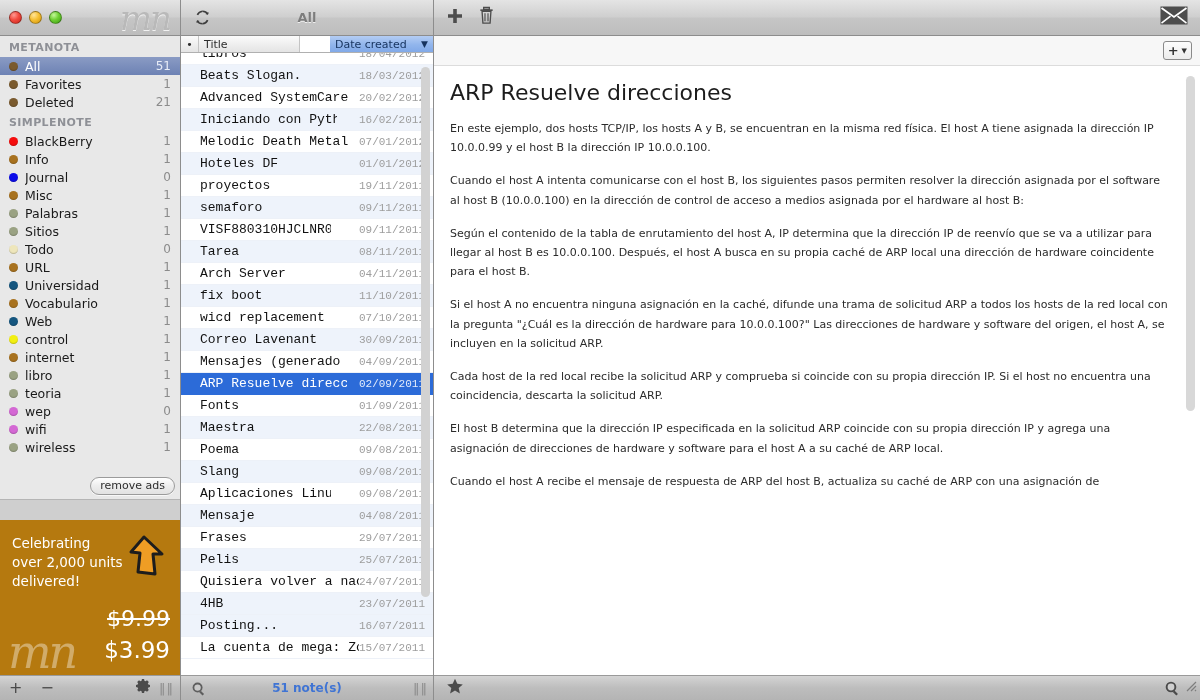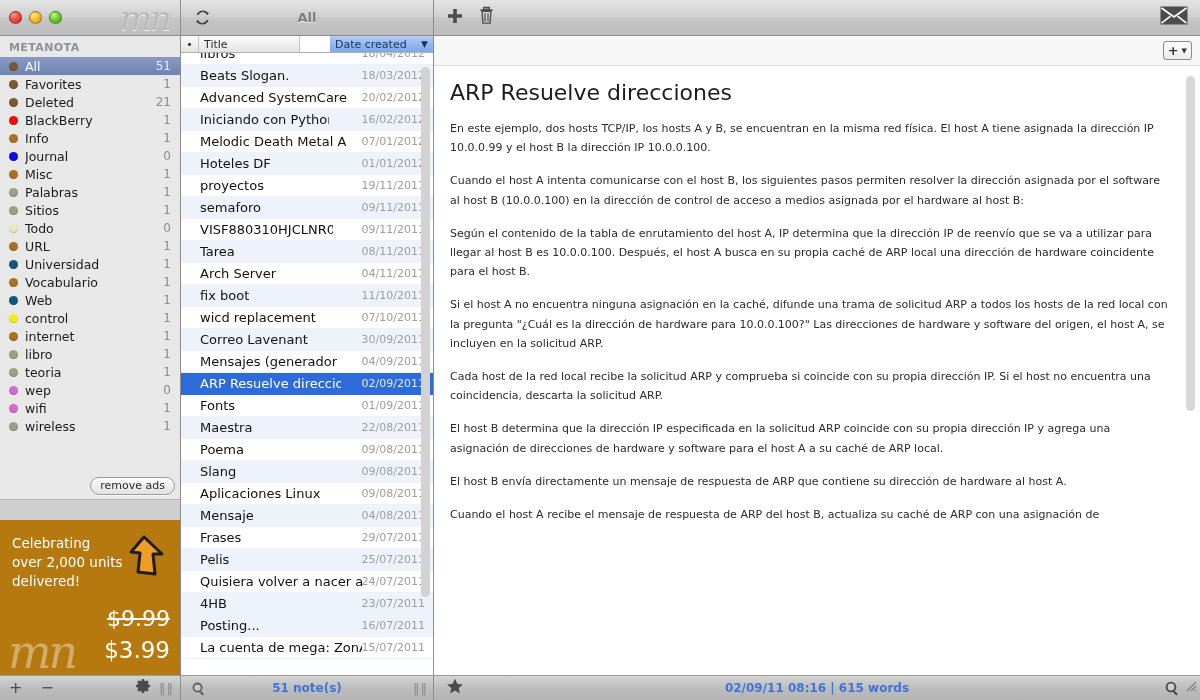--- a/index.html
+++ b/index.html
@@ -89,21 +89,21 @@
                  border-bottom: 1px solid #b0b0b0; }
   .lh-cell { background: linear-gradient(to bottom,#fbfbfb 0%,#eeeeee 55%,#e4e4e4 100%);
              border-right: 1px solid #c4c4c4; display: flex; align-items: center;
              color: #2d2d2d; padding: 0 5px; }
   .lh-cell.bullet { width: 18px; justify-content: center; }
   .lh-cell.title { flex: 1 1 auto; }
   .lh-cell.date { width: 103px; justify-content: space-between;
                   background: linear-gradient(to bottom,#b4cdf4 0%,#91b5ec 55%,#81a9e8 100%);
                   border-right: none; color: #17335e; margin-left: 30px; }
 
-  .list-body { flex: 1 1 auto; position: relative; overflow: hidden; background: #fff; }
+  .list-body { flex: 1 1 auto; position: relative; overflow: hidden; background: #fff; font-family: Liberation Mono, monospace; }
   .note-row { height: 22px; display: flex; align-items: center; font-size: 13px;
               color: #111; border-bottom: 1px solid #edf1f8; }
   .note-row.alt { background: #eef3fb; }
   .note-row.selected { background: #2c6bd8; color: #fff; border-bottom-color: #2c6bd8; }
   .note-row.selected .note-date { color: #e4ecfb; }
   .note-title { flex: 1 1 auto; padding-left: 19px; white-space: nowrap; overflow: hidden; }
   .note-date { width: 108px; text-align: right; padding-right: 8px; color: #9d9d9d; font-size: 11px; }
 
   .list-scrollbar { position: absolute; right: 3px; top: 14px; width: 9px; height: 530px;
                     background: #d2d2d2; border-radius: 5px; }
@@ -164,20 +164,21 @@
           <span class="sb-count">1</span>
         </div>
         <div class="sb-row">
           <span class="dot" style="background:#7a5a2e"></span>
           <span class="sb-label">Deleted</span>
           <span class="sb-count">21</span>
         </div>
       </div>
 
       <div>
+        <div class="sb-section">SIMPLENOTE</div>
         <div id="tag-rows">
             <div class="sb-row">
               <span class="dot" style="background:#f50d0d"></span>
               <span class="sb-label">BlackBerry</span>
               <span class="sb-count">1</span>
             </div>
             <div class="sb-row">
               <span class="dot" style="background:#a8721f"></span>
               <span class="sb-label">Info</span>
               <span class="sb-count">1</span>
@@ -493,33 +494,31 @@
 
     <div class="note-body">
       <div class="note-h1">ARP Resuelve direcciones</div>
       <div id="note-paras">
           <p class="note-p">En este ejemplo, dos hosts TCP/IP, los hosts A y B, se encuentran en la misma red física. El host A tiene asignada la dirección IP 10.0.0.99 y el host B la dirección IP 10.0.0.100.</p>
           <p class="note-p">Cuando el host A intenta comunicarse con el host B, los siguientes pasos permiten resolver la dirección asignada por el software al host B (10.0.0.100) en la dirección de control de acceso a medios asignada por el hardware al host B:</p>
           <p class="note-p">Según el contenido de la tabla de enrutamiento del host A, IP determina que la dirección IP de reenvío que se va a utilizar para llegar al host B es 10.0.0.100. Después, el host A busca en su propia caché de ARP local una dirección de hardware coincidente para el host B.</p>
           <p class="note-p">Si el host A no encuentra ninguna asignación en la caché, difunde una trama de solicitud ARP a todos los hosts de la red local con la pregunta "¿Cuál es la dirección de hardware para 10.0.0.100?" Las direcciones de hardware y software del origen, el host A, se incluyen en la solicitud ARP.</p>
           <p class="note-p">Cada host de la red local recibe la solicitud ARP y comprueba si coincide con su propia dirección IP. Si el host no encuentra una coincidencia, descarta la solicitud ARP.</p>
           <p class="note-p">El host B determina que la dirección IP especificada en la solicitud ARP coincide con su propia dirección IP y agrega una asignación de direcciones de hardware y software para el host A a su caché de ARP local.</p>
-          <p class="note-p">El host B envía directamente un mensaje de respuesta de ARP que contiene su dirección de hardware al host A.</p>
           <p class="note-p">Cuando el host A recibe el mensaje de respuesta de ARP del host B, actualiza su caché de ARP con una asignación de</p>
         </div>
       <div class="note-scrollbar"></div>
     </div>
 
     <div class="bottombar">
       <span class="star">
         <svg width="18" height="17" viewBox="0 0 18 17">
           <path d="M9 0.8l2.3 5 5.5.6-4.1 3.7 1.2 5.4L9 12.6 4.1 15.5l1.2-5.4L1.2 6.4l5.5-.6z" fill="#4b4b4b"></path>
         </svg>
       </span>
-      <span class="note-bottom-meta">02/09/11 08:16  |  615 words</span>
       <span class="searchglass" style="margin-left:auto;">
         <svg width="16" height="16" viewBox="0 0 16 16">
           <circle cx="7" cy="7" r="5.3" fill="#4b4b4b"></circle>
           <circle cx="7" cy="7" r="3.4" fill="#cfcfcf"></circle>
           <rect x="10.4" y="10.4" width="5" height="2.3" fill="#4b4b4b" transform="rotate(45 10.4 10.4)"></rect>
         </svg>
       </span>
       <span class="resize-grip">
         <svg width="11" height="11" viewBox="0 0 11 11">
           <path d="M10 1L1 10M10 5L5 10M10 9L9 10" stroke="#7e7e7e" stroke-width="1.2"></path>

